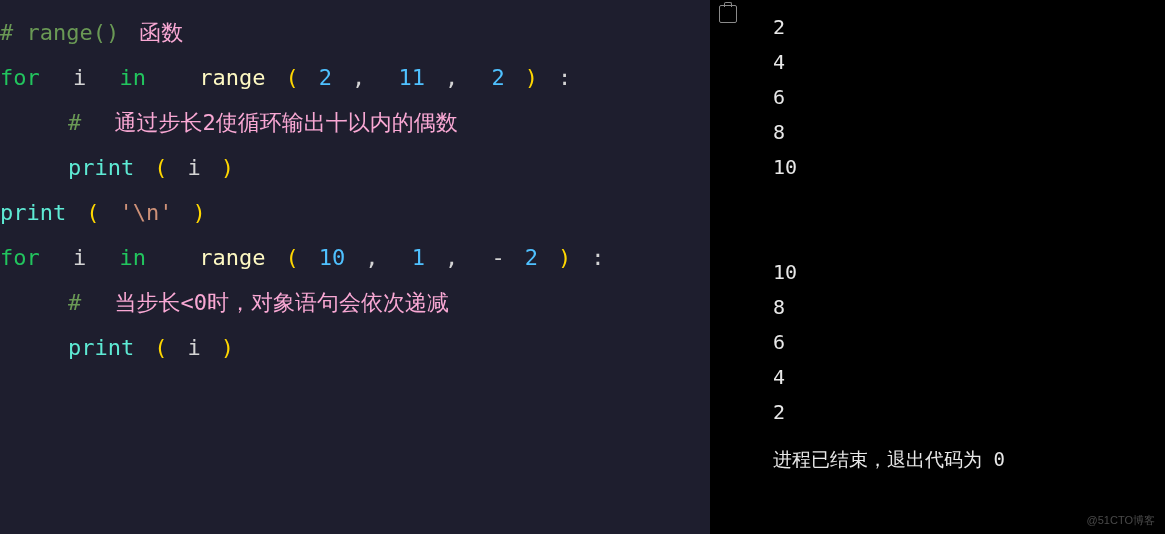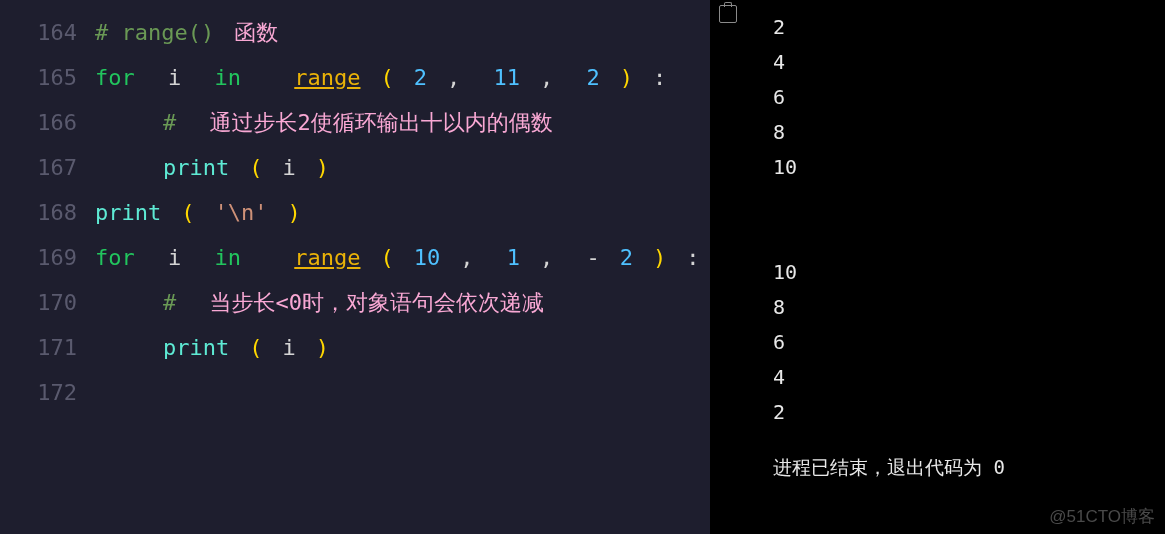--- a/index.html
+++ b/index.html
@@ -44,21 +44,21 @@
     }
     .code-line {
       height: 45px;
       display: flex;
       gap: 20px;
     }
     .tok-comment { color: #6a9955; }
     .tok-comment-cn { color: #f9a8d4; }
     .tok-keyword { color: #22c55e; }
     .tok-var { color: #d4d4d4; }
-    .tok-func { color: #eab308; text-decoration: underline; }
+    .tok-func { color: #fef9c3; }
     .tok-call { color: #5eead4; }
     .tok-punct { color: #ffd700; }
     .tok-num { color: #4fc1ff; }
     .tok-str { color: #ce9178; }
     .tok-op { color: #d4d4d4; }
     .indent { display: inline-block; width: 48px; }
     
     .divider-region {
       width: 35px;
       background: #000000;
@@ -95,47 +95,36 @@
       padding-left: 28px;
       font-family: 'Menlo', 'Monaco', 'Consolas', monospace;
     }
     .output-line {
       height: 35px;
     }
     .output-blank {
       height: 35px;
     }
     .exit-msg {
-      margin-top: 20px;
+      margin-top: 12px;
       font-size: 19px;
     }
     .watermark {
       position: absolute;
       bottom: 6px;
       right: 10px;
       color: #4a4a4a;
-      font-size: 17px;
+      font-size: 11px;
       font-family: sans-serif;
     }
   </style>
 </head>
 <body>
 
 <div class="editor-pane">
-  <div class="gutter" id="gutter">
-      <div>164</div>
-      <div>165</div>
-      <div>166</div>
-      <div>167</div>
-      <div>168</div>
-      <div>169</div>
-      <div>170</div>
-      <div>171</div>
-      <div>172</div>
-    </div>
   <div class="code-area" id="code"><div class="code-line"><span class="tok-comment"># range()</span><span class="tok-comment-cn">函数</span></div><div class="code-line"><span class="tok-keyword">for</span><span class="tok-var"> i </span><span class="tok-keyword">in</span><span class="tok-var"> </span><span class="tok-func">range</span><span class="tok-punct">(</span><span class="tok-num">2</span><span class="tok-var">, </span><span class="tok-num">11</span><span class="tok-var">, </span><span class="tok-num">2</span><span class="tok-punct">)</span><span class="tok-var">:</span></div><div class="code-line"><span class="indent"></span><span class="tok-comment"># </span><span class="tok-comment-cn">通过步长2使循环输出十以内的偶数</span></div><div class="code-line"><span class="indent"></span><span class="tok-call">print</span><span class="tok-punct">(</span><span class="tok-var">i</span><span class="tok-punct">)</span></div><div class="code-line"><span class="tok-call">print</span><span class="tok-punct">(</span><span class="tok-str">'\n'</span><span class="tok-punct">)</span></div><div class="code-line"><span class="tok-keyword">for</span><span class="tok-var"> i </span><span class="tok-keyword">in</span><span class="tok-var"> </span><span class="tok-func">range</span><span class="tok-punct">(</span><span class="tok-num">10</span><span class="tok-var">, </span><span class="tok-num">1</span><span class="tok-var">, </span><span class="tok-op">-</span><span class="tok-num">2</span><span class="tok-punct">)</span><span class="tok-var">:</span></div><div class="code-line"><span class="indent"></span><span class="tok-comment"># </span><span class="tok-comment-cn">当步长&lt;0时，对象语句会依次递减</span></div><div class="code-line"><span class="indent"></span><span class="tok-call">print</span><span class="tok-punct">(</span><span class="tok-var">i</span><span class="tok-punct">)</span></div><div class="code-line"></div></div>
 </div>
 
 <div class="divider-region">
   <div class="clip-icon"></div>
 </div>
 
 <div class="output-pane">
   <div id="out1">
       <div class="output-line">2</div>

